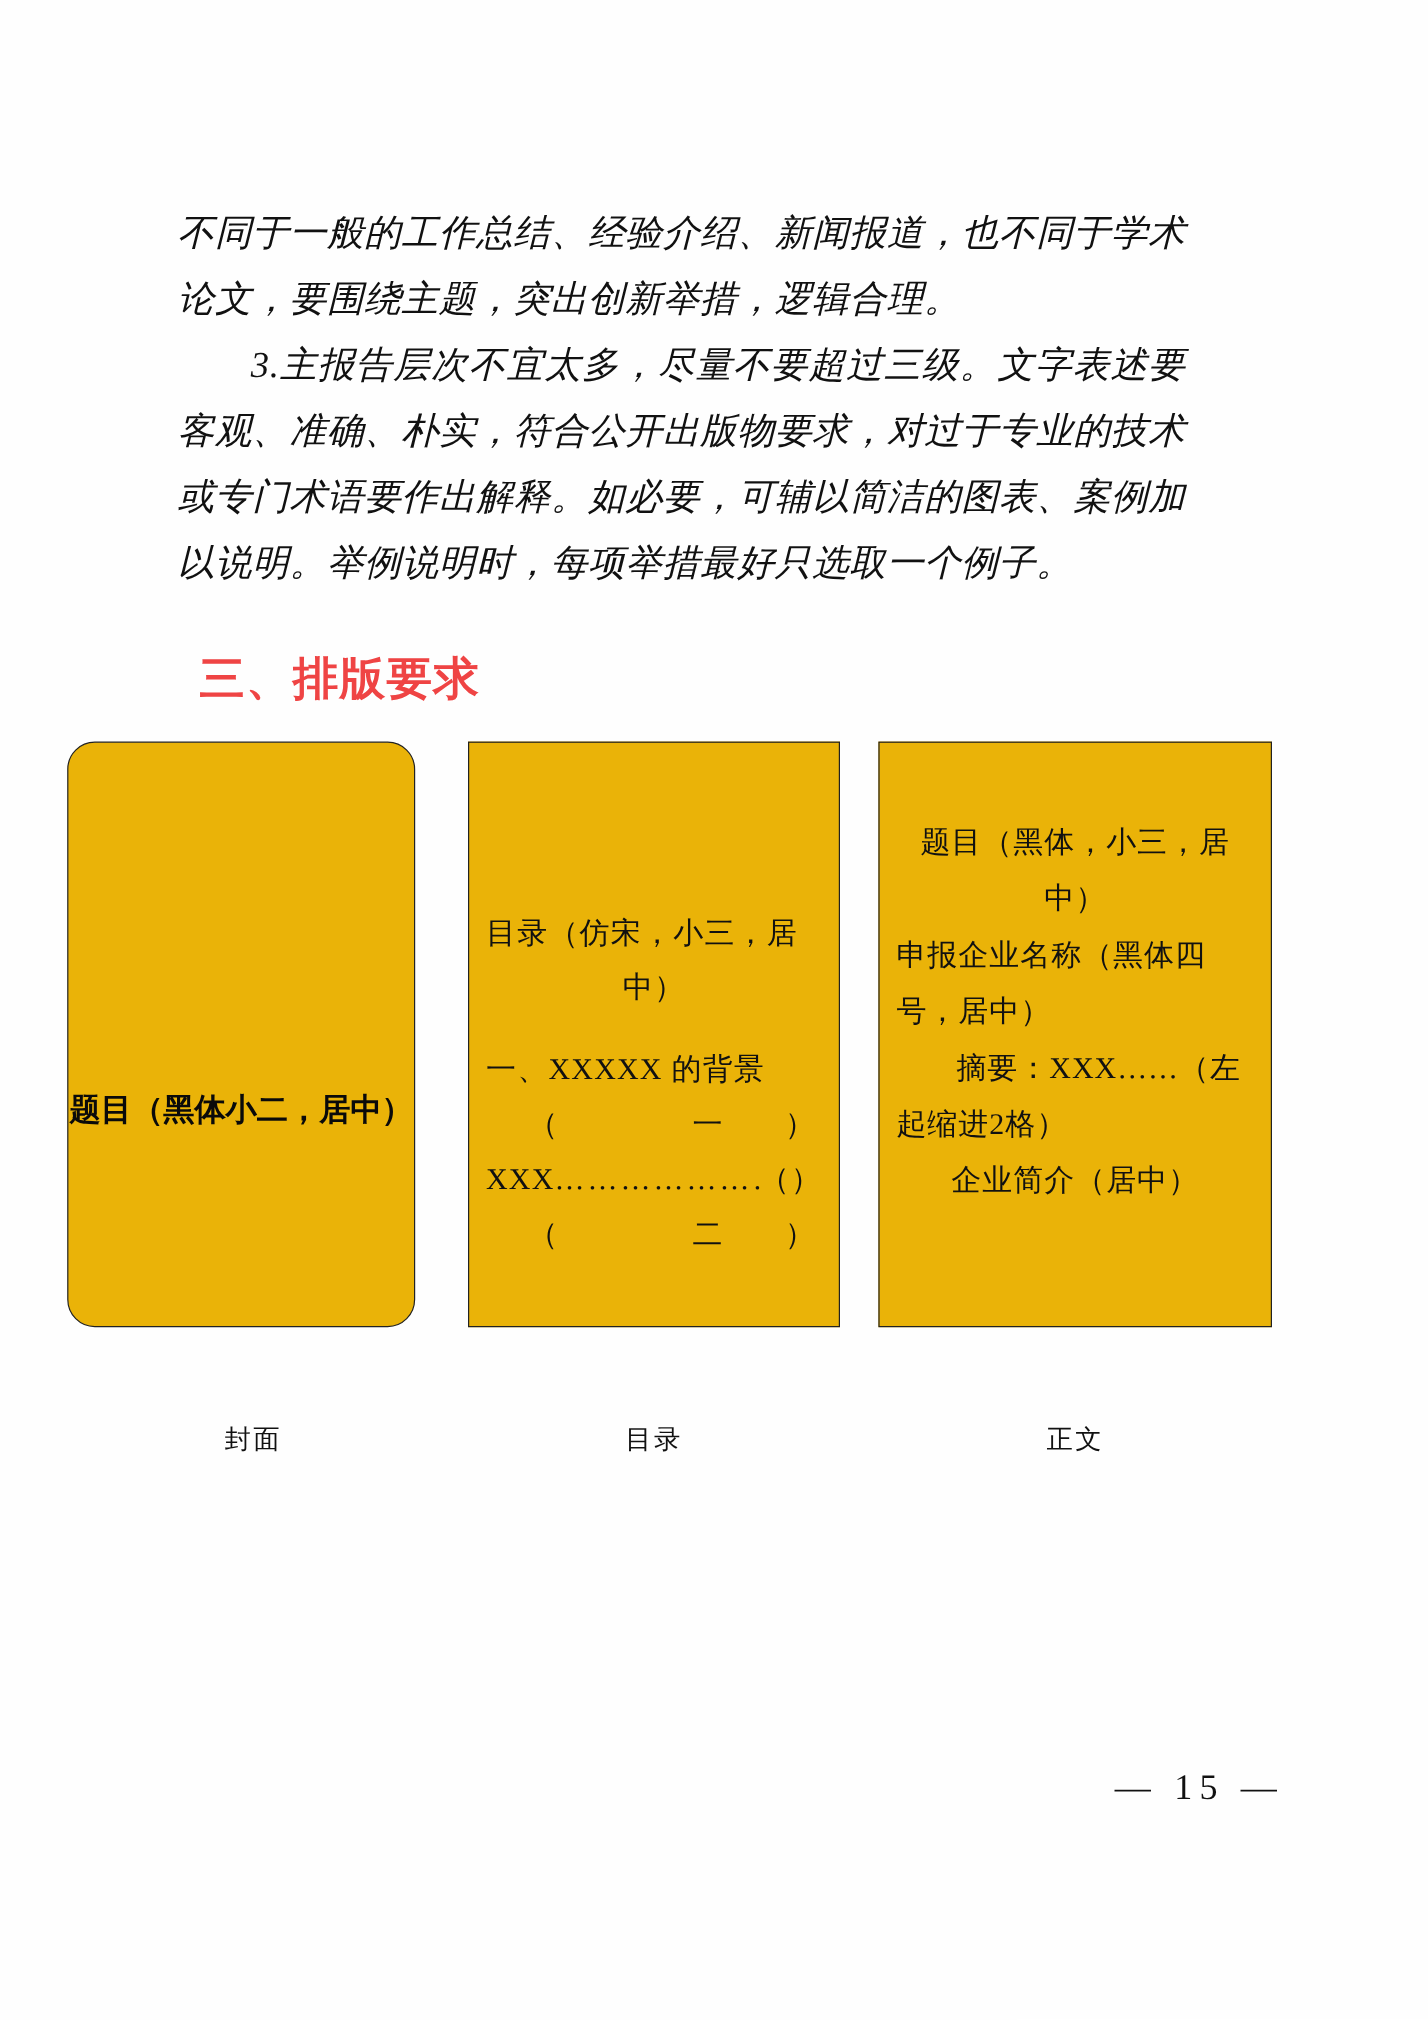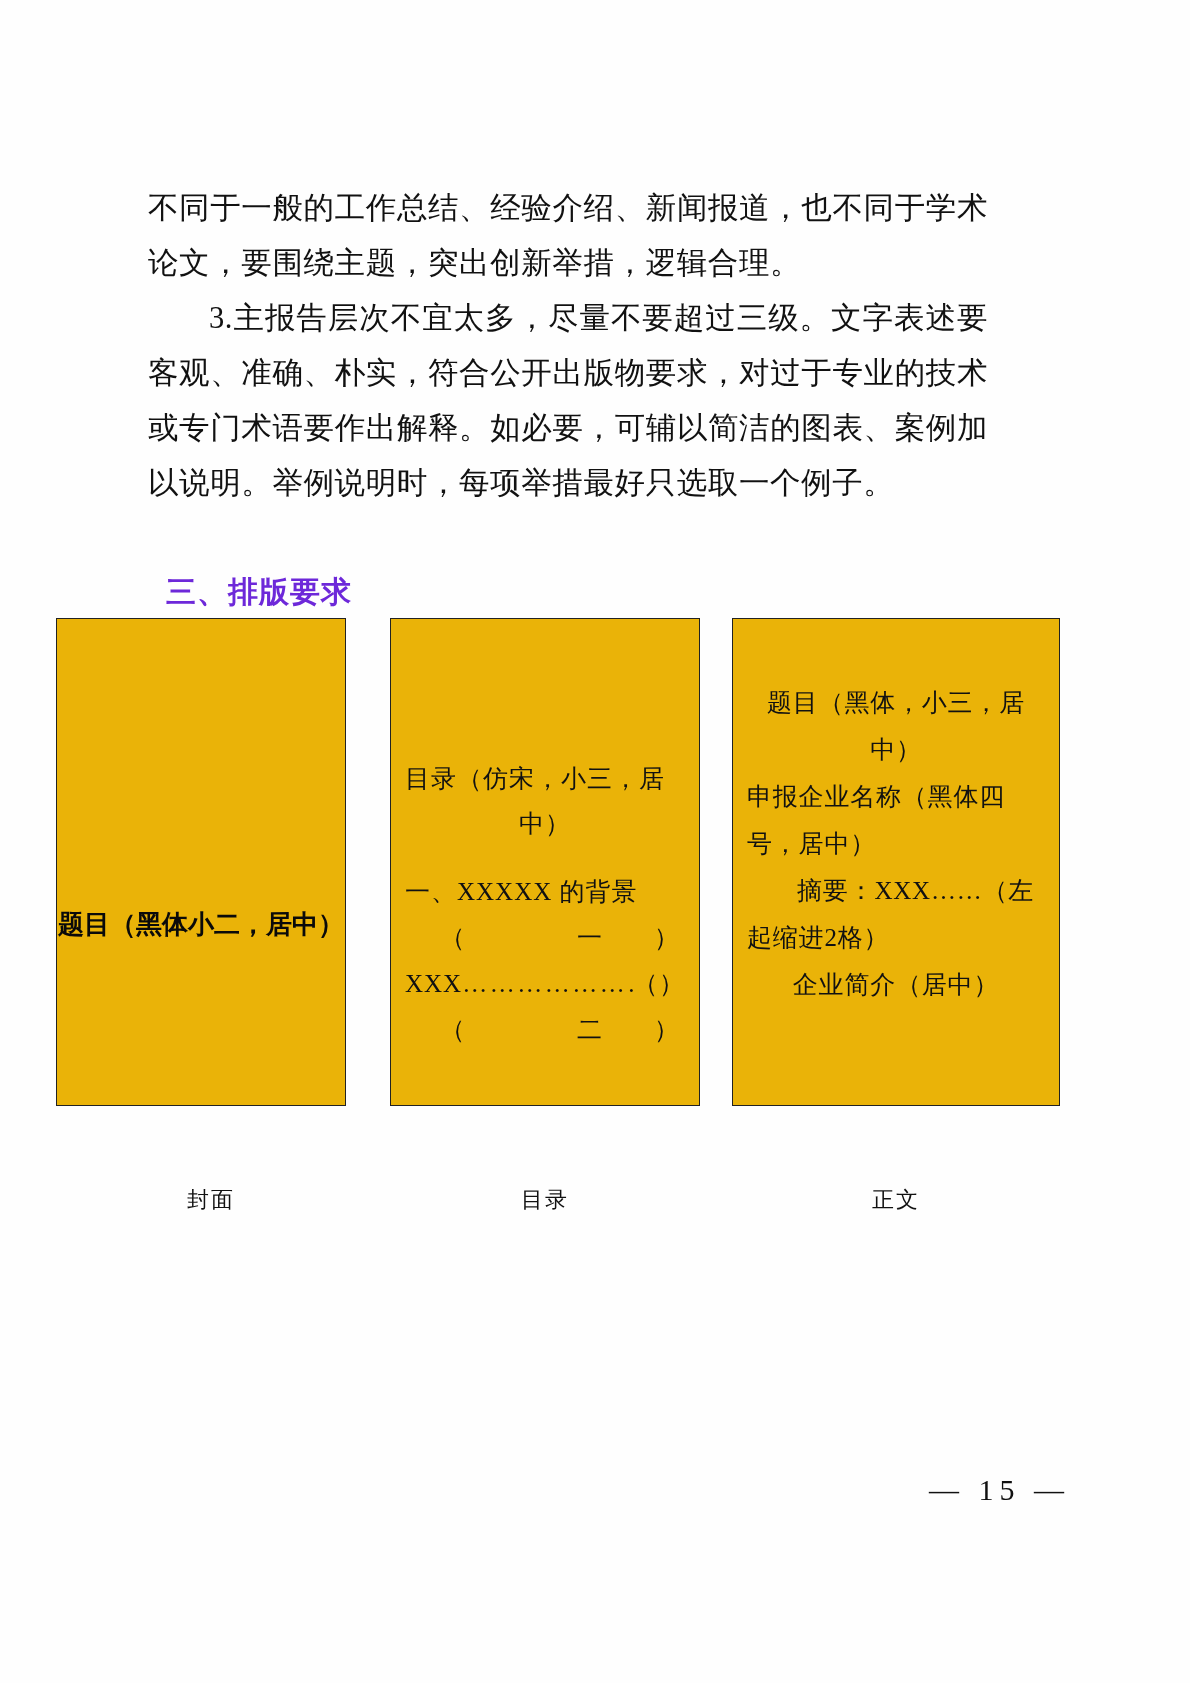--- a/index.html
+++ b/index.html
@@ -19,65 +19,65 @@
   .page {
     position: absolute;
     inset: 0;
     background: #fefefe;
   }
 
   
   .body-text {
     position: absolute;
     left: 148px;
-    top: 181px;
+    top: 167px;
     width: 840px;
+    font-style: italic;
   }
   .para {
     font-family: "Liberation Serif", "DejaVu Serif", serif;
     font-size: 30.5px;
     line-height: 55px;
     letter-spacing: 0.6px;
     text-align: justify;
     text-justify: inter-character;
     margin: 0;
     color: #111111;
   }
   .para + .para { margin-top: 0; }
   .indent2 { text-indent: 2em; }
 
   
   .section-heading {
     position: absolute;
     left: 166px;
     top: 540px;
     font-family: "Liberation Sans", "DejaVu Sans", sans-serif;
-    font-size: 30px;
+    font-size: 38px;
     font-weight: bold;
     letter-spacing: 1px;
-    color: #6d28d9;
-    margin-top: 32px;
+    color: #ef4444;
   }
 
   
   .boxes {
     position: absolute;
     left: 0;
     top: 618px;
     width: 1190px;
     height: 500px;
   }
   .layout-box {
     position: absolute;
     border: 1.6px solid #222222;
     background: #eab308;
     box-sizing: border-box;
     overflow: hidden;
   }
-  #box-cover  { left: 56px;  top: 0px;  width: 290px; height: 488px; }
+  #box-cover  { left: 56px;  top: 0px;  width: 290px; height: 488px; border-radius: 23px; }
   #box-toc    { left: 390px; top: 0px;  width: 310px; height: 488px; }
   #box-body   { left: 732px; top: 0px;  width: 328px; height: 488px; }
 
   
   .cover-title {
     position: absolute;
     left: 0; right: 0;
     top: 288px;
     text-align: center;
     font-family: "Liberation Sans", "DejaVu Sans", sans-serif;

